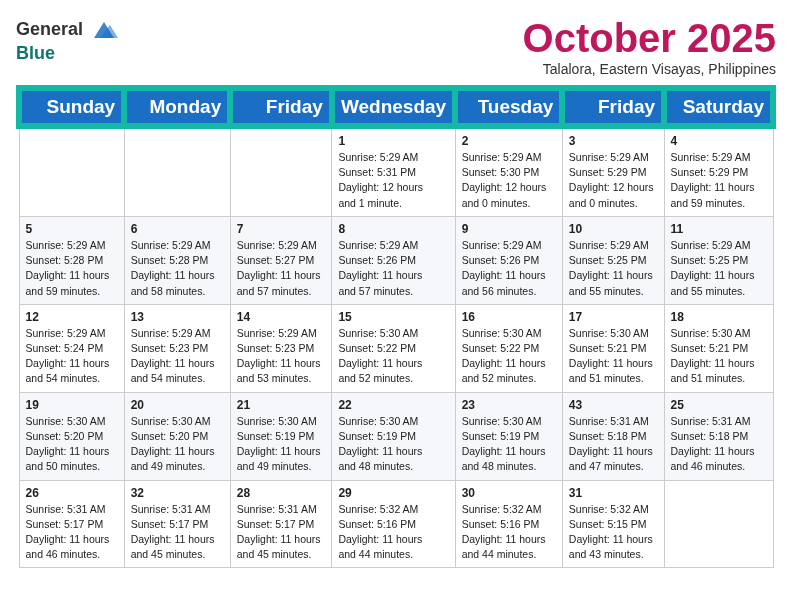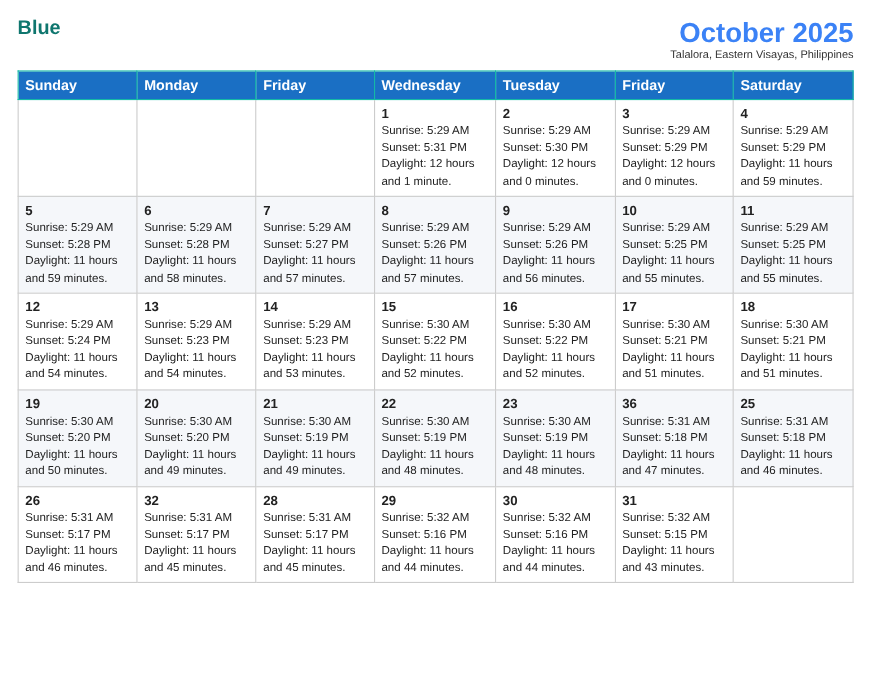--- a/index.html
+++ b/index.html
@@ -29,40 +29,40 @@
     .logo-blue { color: #0f766e; }
     .logo-icon {
       width: 28px;
       height: 28px;
       margin-left: 2px;
     }
     .title-area {
       text-align: right;
     }
     .month-title {
-      font-size: 25px;
+      font-size: 40px;
       font-weight: bold;
-      color: #3b82f6;
+      color: #be185d;
     }
     .location-title {
-      font-size: 10px;
+      font-size: 14px;
       color: #333;
     }
     .calendar {
       width: 100%;
       border-collapse: collapse;
       border: 1px solid #ccc;
     }
     .calendar th {
       background-color: #1a6fc4;
       color: #fff;
-      text-align: left;
+      text-align: right;
       padding: 5px 6px;
-      font-size: 13px;
-      border: 1px solid #14b8a6;
+      font-size: 19px;
+      border: 6px solid #14b8a6;
     }
     .calendar td {
       vertical-align: top;
       padding: 5px 6px;
       border: 1px solid #ccc;
       width: 113px;
       min-height: 80px;
       font-size: 11px;
       color: #222;
       background: #fff;
@@ -84,20 +84,27 @@
     .empty-cell {
       background: #fff !important;
     }
   </style>
 </head>
 <body>
 
 <div class="header-area">
   <div class="logo-area">
     <div>
+      <div class="logo-text">
+        <span class="logo-general">General</span>
+        <svg class="logo-icon" viewBox="0 0 28 20" style="display:inline-block;vertical-align:middle;">
+          <polygon points="4,18 14,2 24,18" fill="#1a6fc4" opacity="0.85"></polygon>
+          <polygon points="10,18 20,5 28,18" fill="#1a6fc4" opacity="0.55"></polygon>
+        </svg>
+      </div>
       <div class="logo-text">
         <span class="logo-blue">Blue</span>
       </div>
     </div>
   </div>
   <div class="title-area">
     <div class="month-title">October 2025</div>
     <div class="location-title">Talalora, Eastern Visayas, Philippines</div>
   </div>
 </div>
@@ -211,21 +218,21 @@
         </td>
         <td>
           <span class="day-number">22</span>
           <div class="day-info">Sunrise: 5:30 AM<br>Sunset: 5:19 PM<br>Daylight: 11 hours<br>and 48 minutes.</div>
         </td>
         <td>
           <span class="day-number">23</span>
           <div class="day-info">Sunrise: 5:30 AM<br>Sunset: 5:19 PM<br>Daylight: 11 hours<br>and 48 minutes.</div>
         </td>
         <td>
-          <span class="day-number">36</span>
+          <span class="day-number">43</span>
           <div class="day-info">Sunrise: 5:31 AM<br>Sunset: 5:18 PM<br>Daylight: 11 hours<br>and 47 minutes.</div>
         </td>
         <td>
           <span class="day-number">25</span>
           <div class="day-info">Sunrise: 5:31 AM<br>Sunset: 5:18 PM<br>Daylight: 11 hours<br>and 46 minutes.</div>
         </td>
       </tr>
       <tr>
         <td>
           <span class="day-number">26</span>

